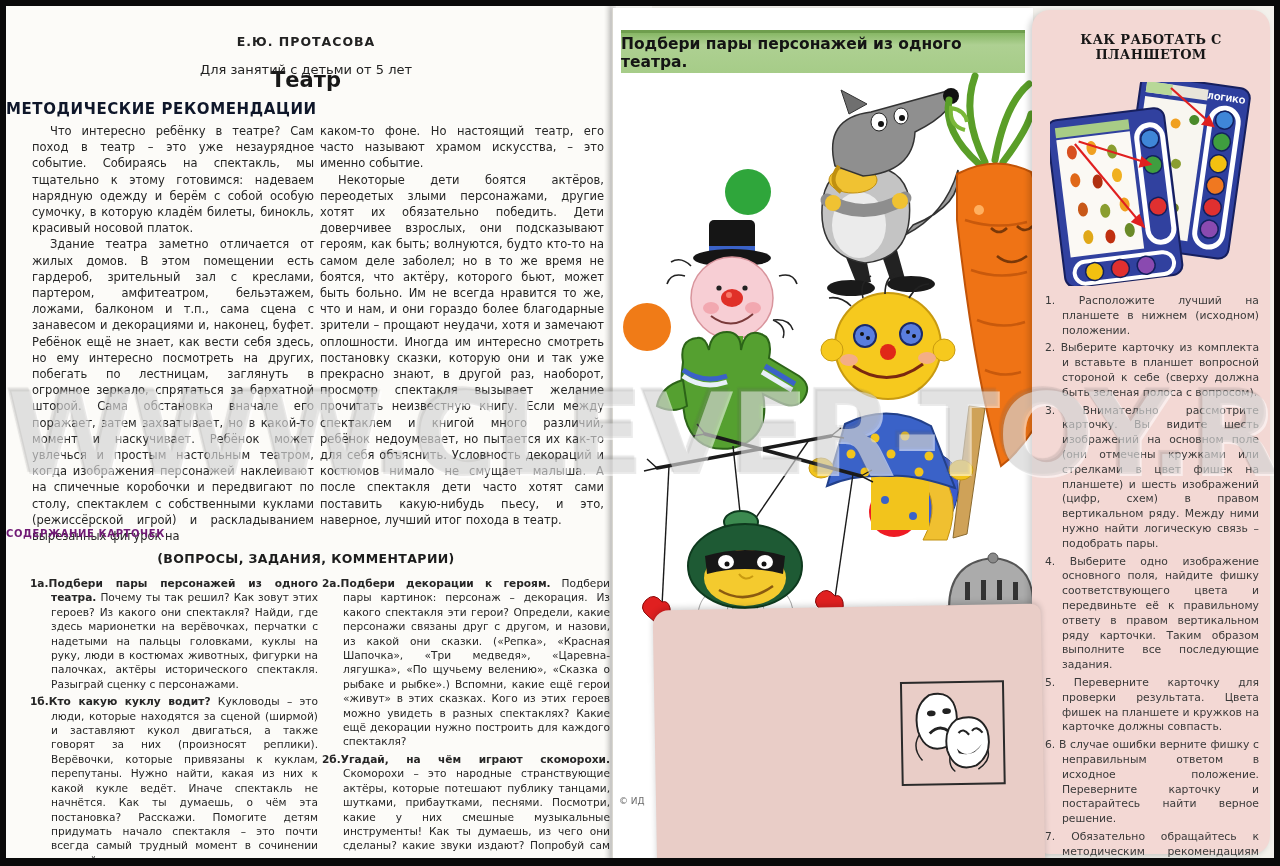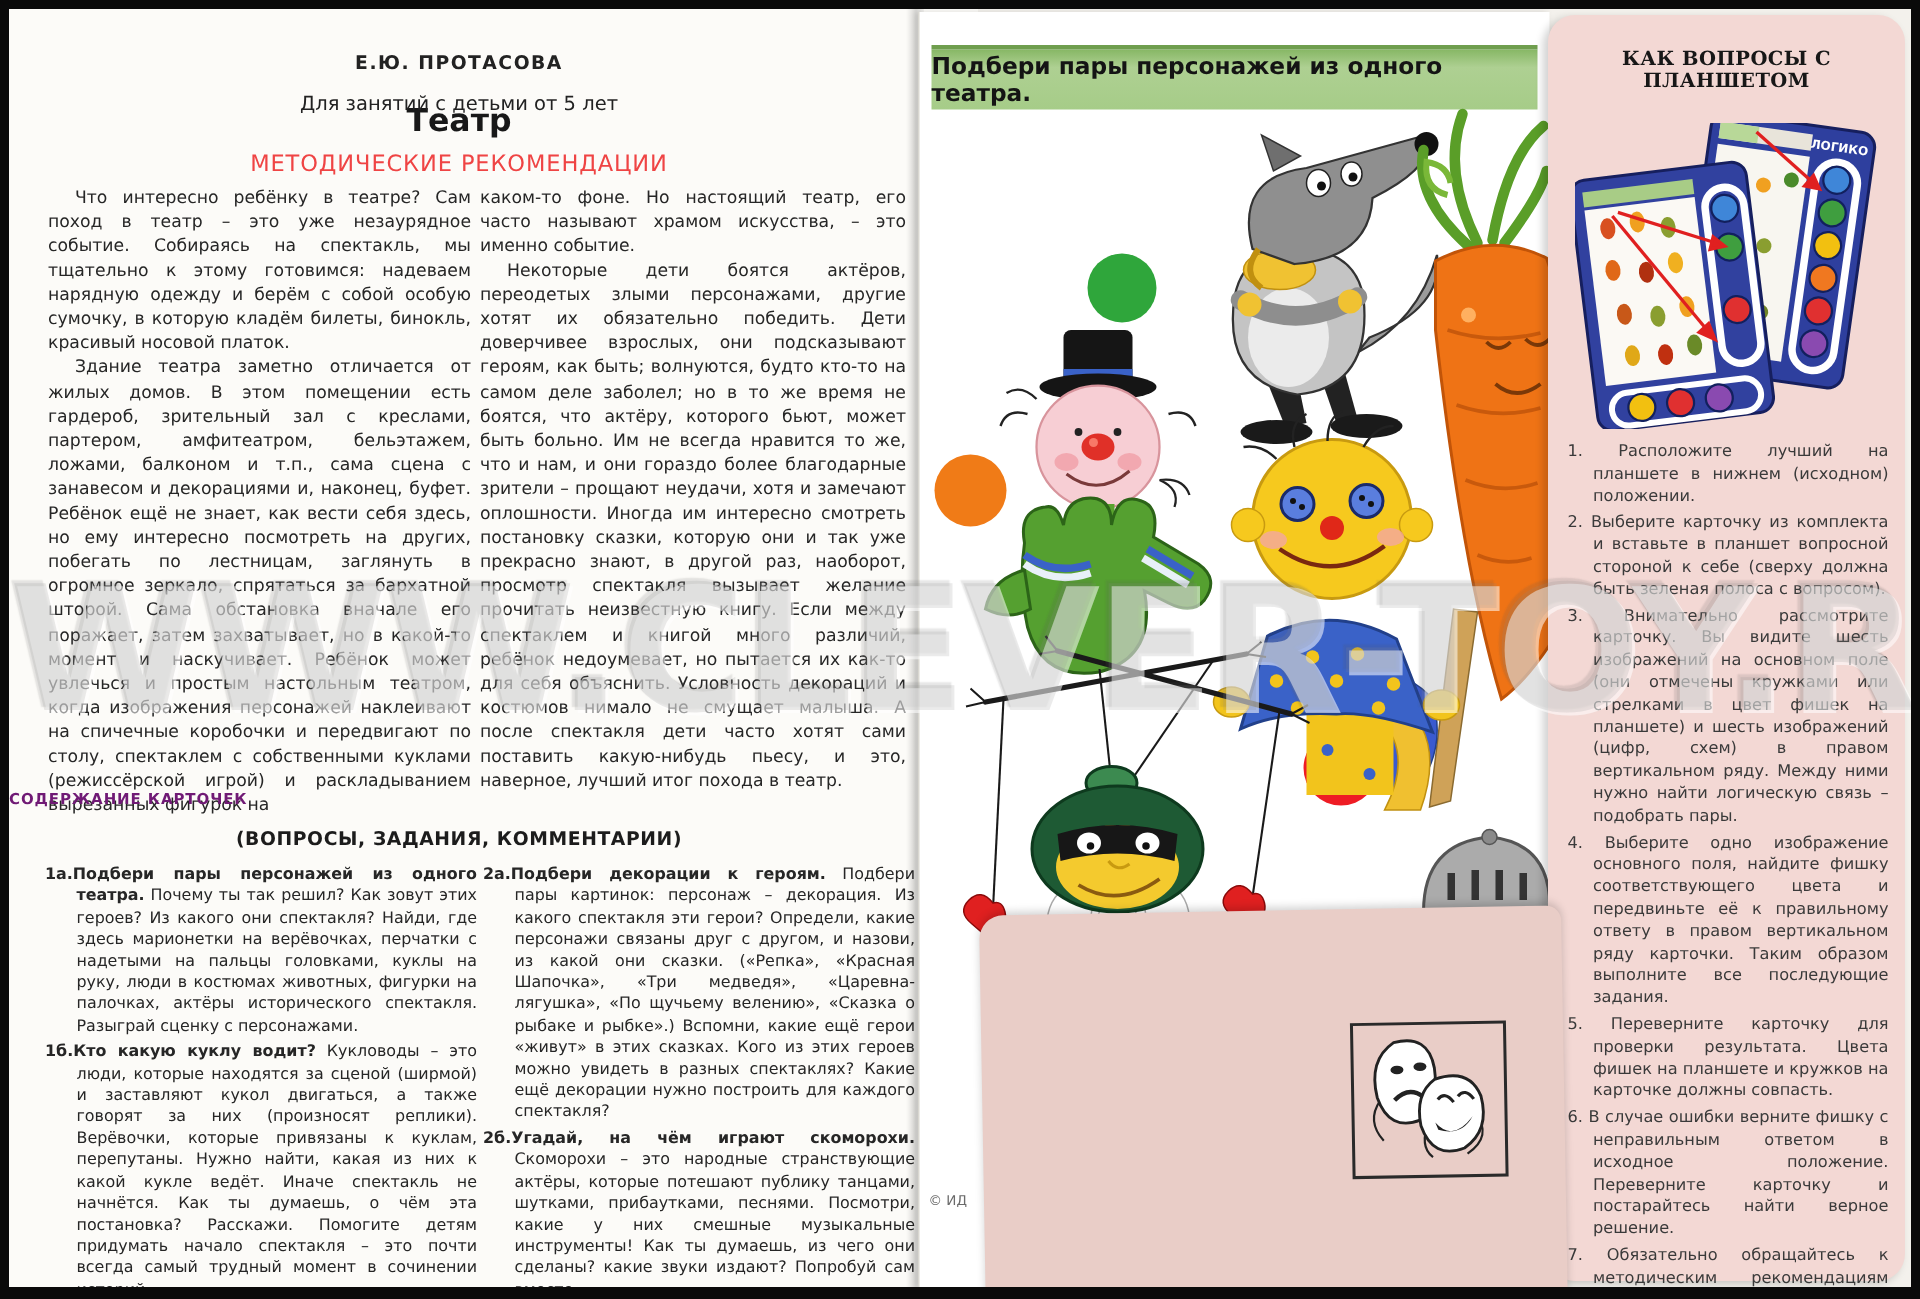--- a/index.html
+++ b/index.html
@@ -8,22 +8,22 @@
   .inner{position:absolute;left:6px;top:6px;width:1268px;height:852px;background:#f3f1ec;overflow:hidden;}
 
   
   .left-page{position:absolute;left:0;top:0;width:606px;height:852px;background:#fcfbf8;padding-left:40px;}
   .pg-author{position:absolute;left:0;top:28px;width:600px;text-align:center;
              font-size:12.5px;font-weight:bold;letter-spacing:1px;color:#222;}
   .pg-title{position:absolute;left:0;top:62px;width:600px;text-align:center;
             font-size:21px;font-weight:bold;color:#181818;}
   .pg-subtitle{position:absolute;left:0;top:56px;width:600px;text-align:center;
                font-size:13px;color:#222;}
-  .pg-section{position:absolute;left:0;top:94px;width:600px;text-align:center;
-              font-size:15px;font-weight:normal;letter-spacing:.6px;color:#ef4444;}
+  .pg-section{position:absolute;left:0;top:94px;width:600px;
+              font-size:15px;font-weight:bold;letter-spacing:.6px;color:#0f172a;}
   .col{position:absolute;top:117px;font-size:11.5px;line-height:16.2px;text-align:justify;color:#262626;}
   .col p{margin:0;text-indent:18px;}
   .col1{left:26px;width:282px;}
   .col2{left:314px;width:284px;}
   .cards-title{position:absolute;left:0;top:522px;width:600px;text-align:left;
                font-size:10px;font-weight:bold;letter-spacing:.6px;color:#701a75;}
   .cards-sub{position:absolute;left:0;top:545px;width:600px;text-align:center;
              font-size:12.5px;font-weight:bold;letter-spacing:.4px;color:#1c1c1c;}
   .items-col{position:absolute;top:570px;font-size:10.6px;line-height:14.4px;text-align:justify;color:#262626;}
   .items-col.c1{left:24px;width:288px;}
@@ -274,21 +274,21 @@
             <rect x="368" y="510" width="5" height="20" fill="#333"></rect>
         <rect x="384" y="510" width="5" height="20" fill="#333"></rect>
             <rect x="400" y="512" width="5" height="18" fill="#333"></rect>
       </g>
     </svg>
 
     <div class="copyright">© ИД</div>
   </div>
 
   <div class="right-panel">
-    <div class="panel-title1">КАК ВОПРОСЫ С ПЛАНШЕТОМ</div>
+    <div class="panel-title1">КАК РАБОТАТЬ С ПЛАНШЕТОМ</div>
 
     <svg class="tablets" viewBox="0 0 200 204">
       <g transform="rotate(8 140 90)">
         <rect x="78" y="0" width="110" height="172" rx="10" fill="#2e3f9e" stroke="#161f5e" stroke-width="2"></rect>
         <rect x="84" y="6" width="62" height="11" fill="#e8e4da"></rect>
         <rect x="84" y="6" width="26" height="11" fill="#b8d898"></rect>
         <text x="184" y="15" font-size="8" font-weight="bold" fill="#fff" text-anchor="end">ЛОГИКО</text>
         <rect x="84" y="21" width="62" height="138" fill="#f8f6f0"></rect>
         <circle cx="98" cy="40" r="5" fill="#d85020"></circle>
             <circle cx="118" cy="44" r="5" fill="#f0a020"></circle>

